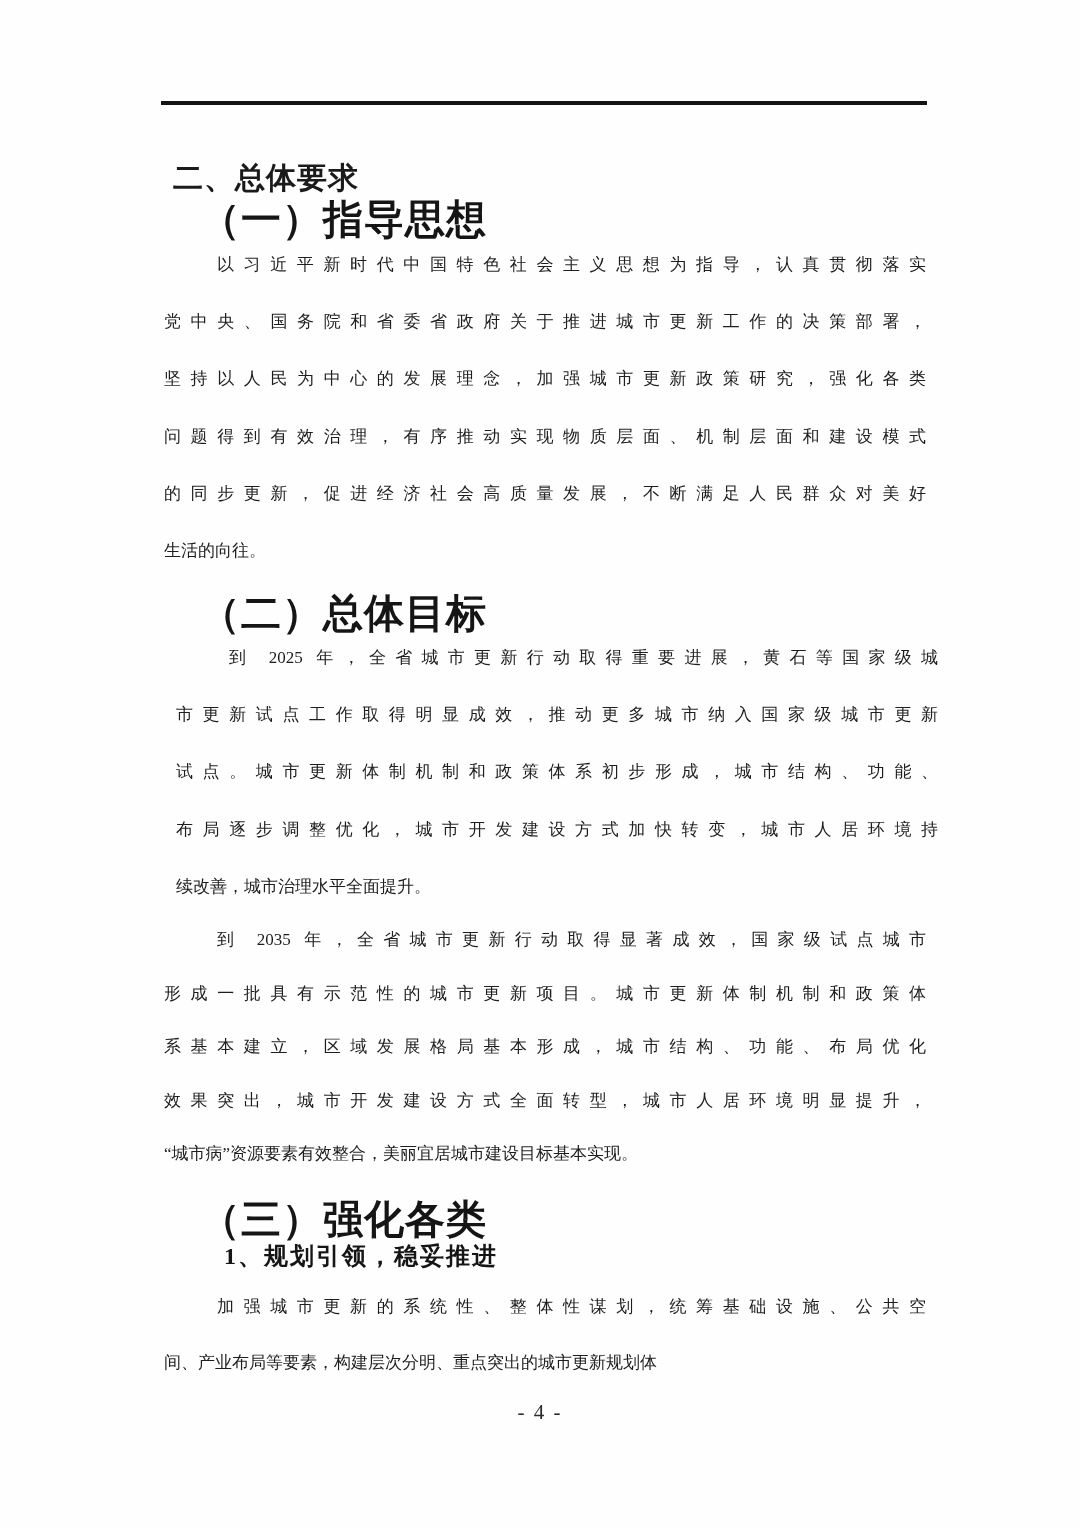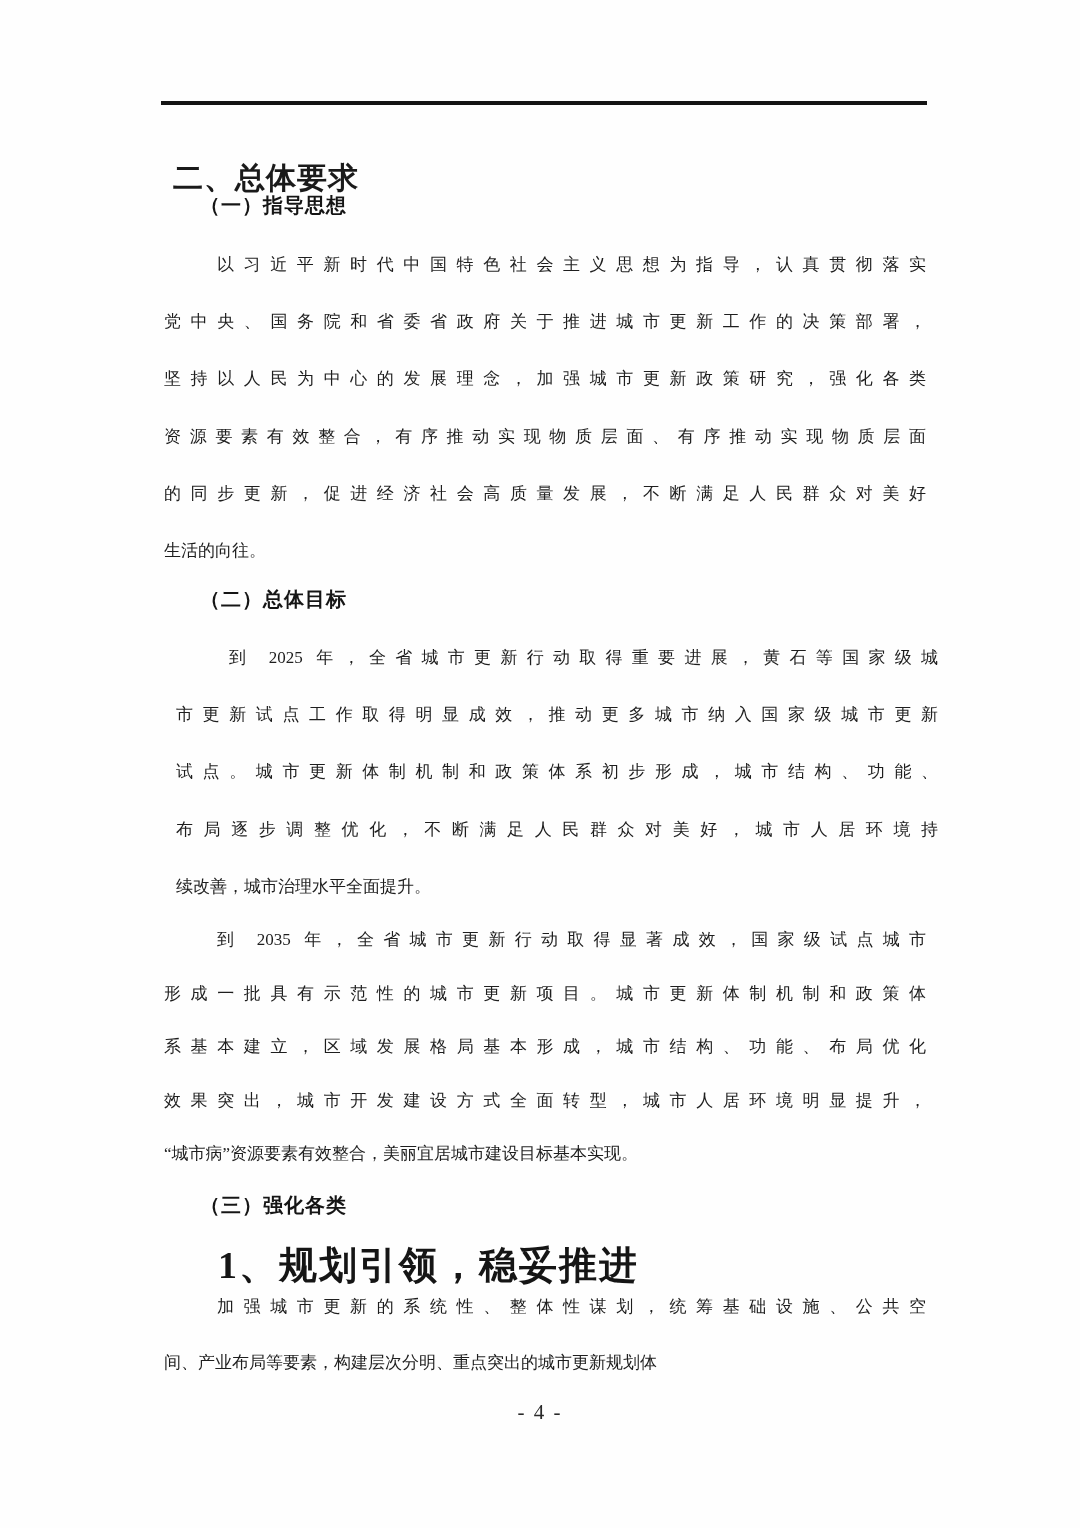--- a/index.html
+++ b/index.html
@@ -29,35 +29,35 @@
     font-weight: 700;
     letter-spacing: 1px;
     font-family: Liberation Mono, monospace;
     color: #1a1a1a;
     white-space: nowrap;
   }
   .sub-heading {
     position: absolute;
     left: 200px;
     margin: 0;
-    font-size: 20px;
+    font-size: 40px;
     font-weight: 700;
     letter-spacing: 1px;
     color: #151515;
     white-space: nowrap;
   }
   .sub-1 { top: 192px; }
   .sub-2 { top: 586px; }
   .sub-3 { top: 1192px; }
   .num-heading {
     position: absolute;
-    left: 218px;
+    left: 224px;
     top: 1240px;
     margin: 0;
-    font-size: 38px;
+    font-size: 24px;
     font-weight: 700;
     letter-spacing: 2px;
     color: #151515;
     white-space: nowrap;
   }
   .para {
     position: absolute;
     left: 164px;
     width: 762px;
     font-size: 17px;
@@ -93,32 +93,32 @@
   <div class="top-rule"></div>
 
   <h1 class="sec-heading">二、总体要求</h1>
 
   <h2 class="sub-heading sub-1">（一）指导思想</h2>
 
   <div class="para p1">
       <div class="line">以习近平新时代中国特色社会主义思想为指导，认真贯彻落实</div>
       <div class="line">党中央、国务院和省委省政府关于推进城市更新工作的决策部署，</div>
       <div class="line">坚持以人民为中心的发展理念，加强城市更新政策研究，强化各类</div>
-      <div class="line">资源要素有效整合，有序推动实现物质层面、有序推动实现物质层面</div>
+      <div class="line">问题得到有效治理，有序推动实现物质层面、机制层面和建设模式</div>
       <div class="line">的同步更新，促进经济社会高质量发展，不断满足人民群众对美好</div>
       <div class="line">生活的向往。</div>
     </div>
 
   <h2 class="sub-heading sub-2">（二）总体目标</h2>
 
   <div class="para p2">
       <div class="line">到 2025 年，全省城市更新行动取得重要进展，黄石等国家级城</div>
       <div class="line">市更新试点工作取得明显成效，推动更多城市纳入国家级城市更新</div>
       <div class="line">试点。城市更新体制机制和政策体系初步形成，城市结构、功能、</div>
-      <div class="line">布局逐步调整优化，不断满足人民群众对美好，城市人居环境持</div>
+      <div class="line">布局逐步调整优化，城市开发建设方式加快转变，城市人居环境持</div>
       <div class="line">续改善，城市治理水平全面提升。</div>
     </div>
 
   <div class="para p3">
       <div class="line">到 2035 年，全省城市更新行动取得显著成效，国家级试点城市</div>
       <div class="line">形成一批具有示范性的城市更新项目。城市更新体制机制和政策体</div>
       <div class="line">系基本建立，区域发展格局基本形成，城市结构、功能、布局优化</div>
       <div class="line">效果突出，城市开发建设方式全面转型，城市人居环境明显提升，</div>
       <div class="line">“城市病”资源要素有效整合，美丽宜居城市建设目标基本实现。</div>
     </div>

